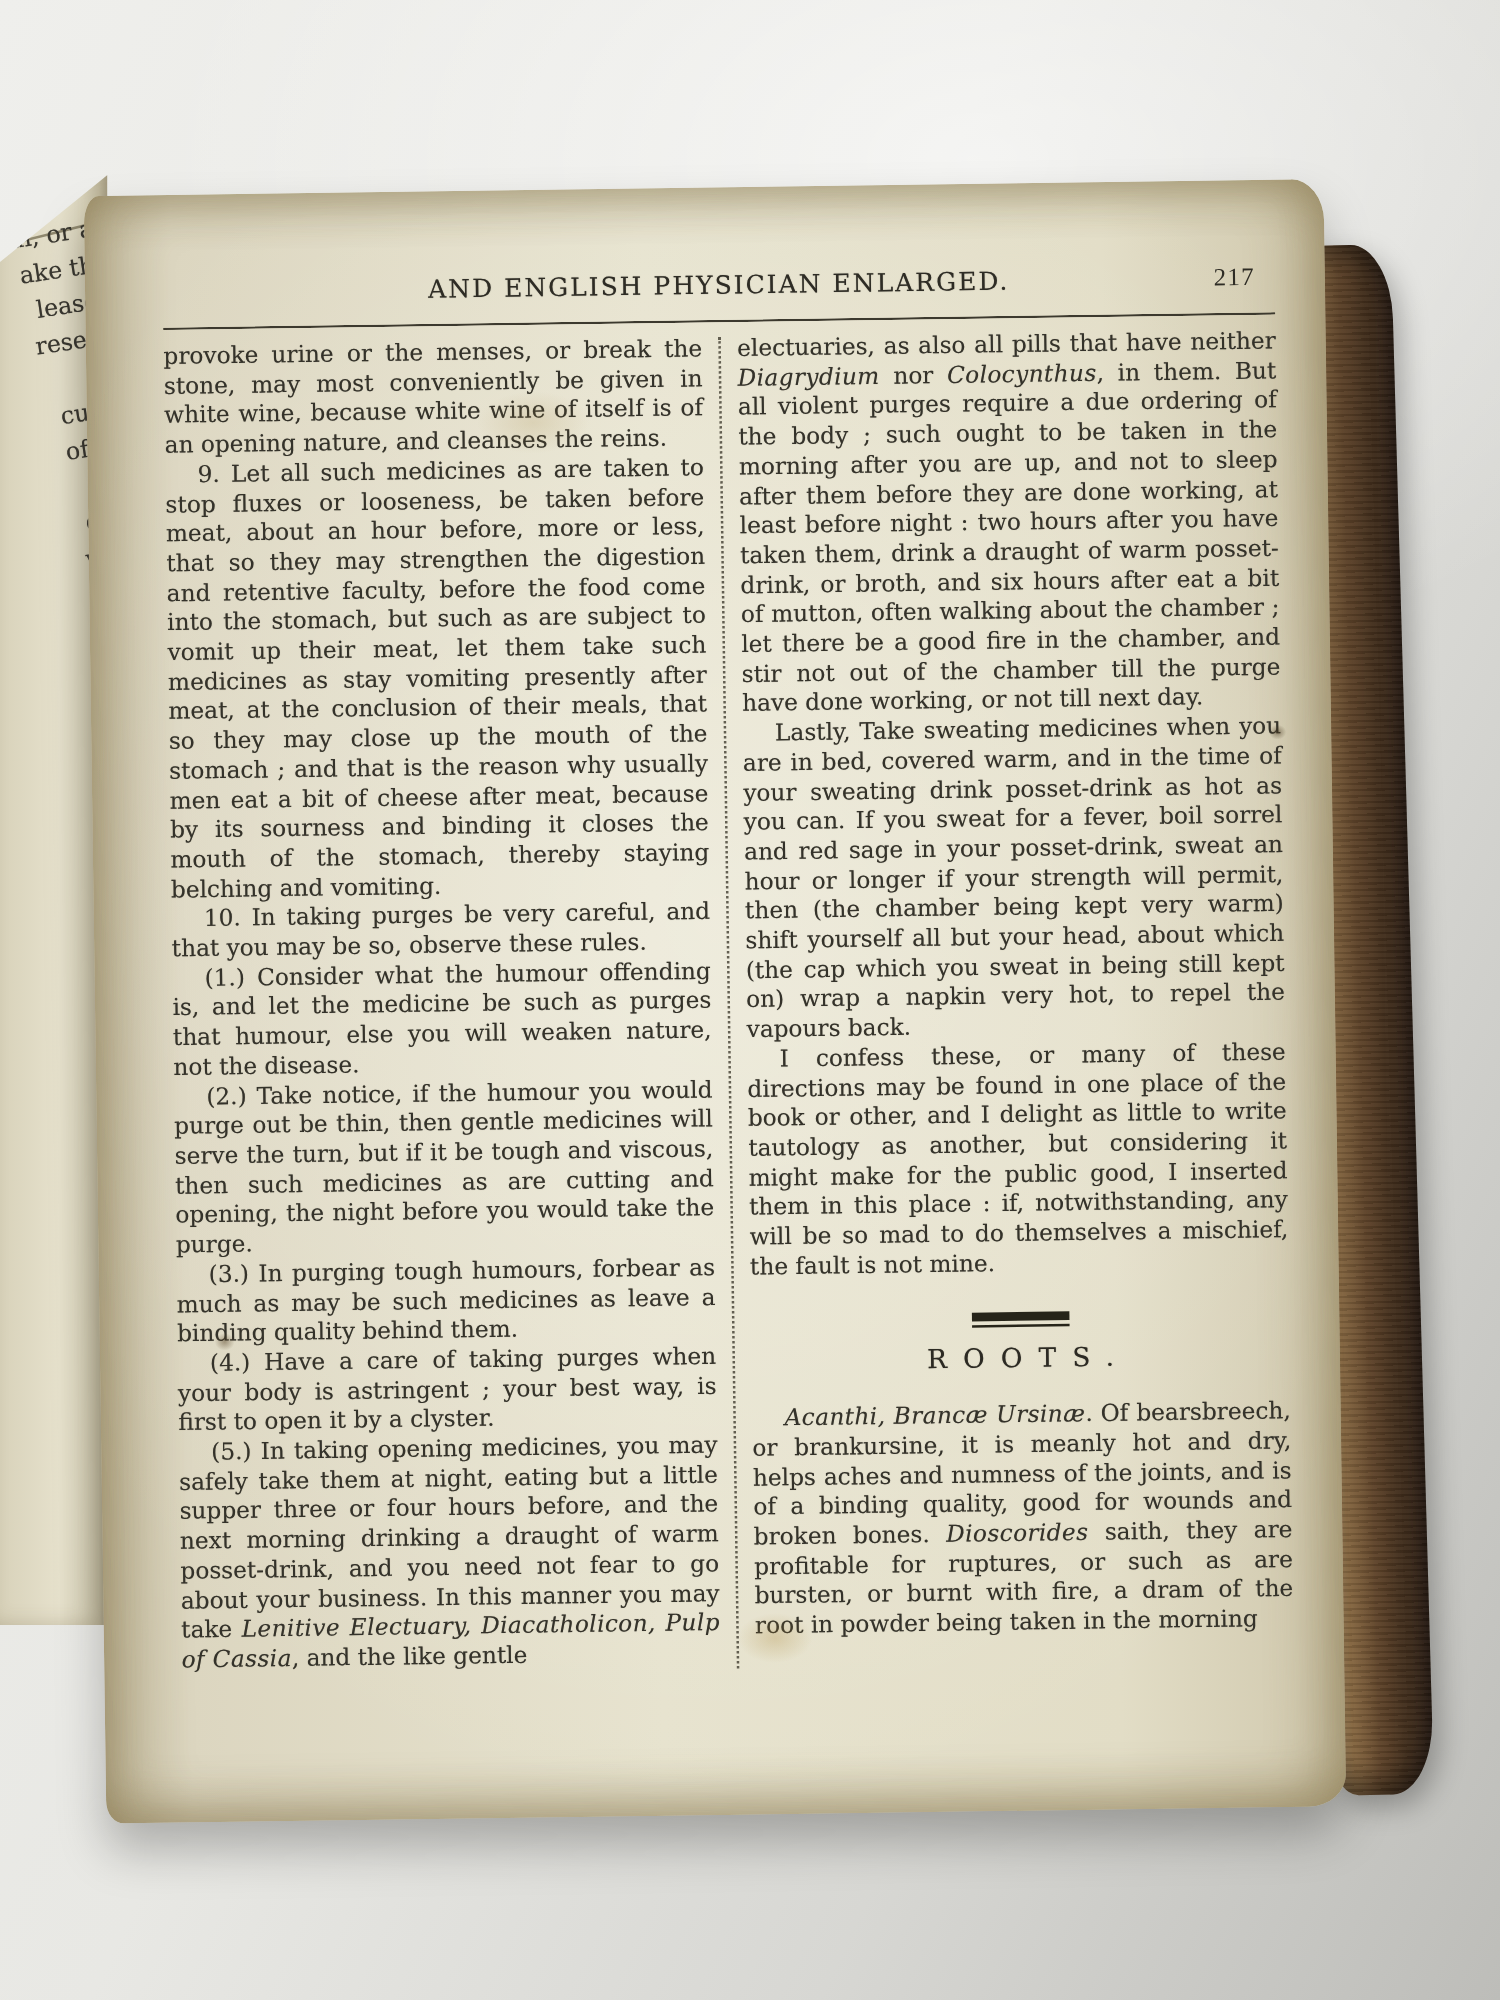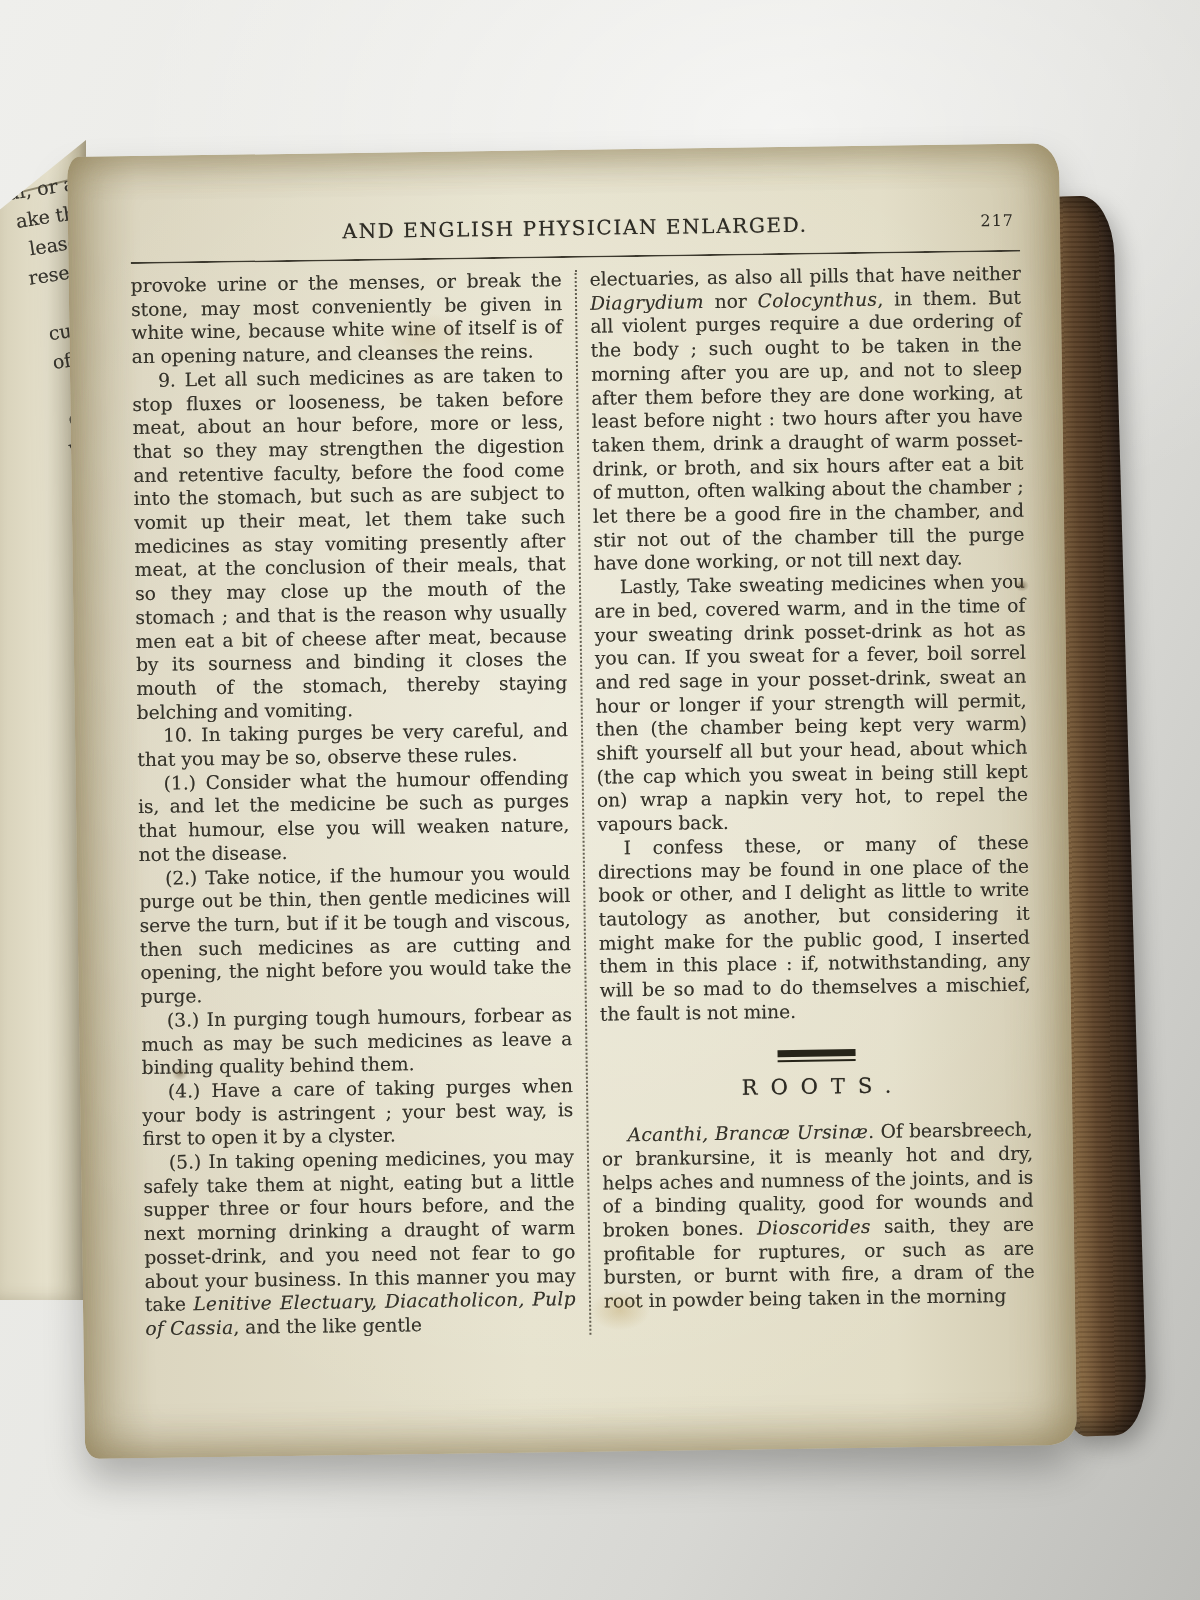--- a/index.html
+++ b/index.html
@@ -60,21 +60,21 @@
       inset 28px 0 44px rgba(120,100,55,.22),
       inset -24px 0 40px rgba(120,100,55,.28),
       0 22px 38px rgba(0,0,0,.25);
   }
   .page-inner{position:absolute;left:62px;right:40px;top:66px;bottom:30px;color:#33312a;}
   .header{position:relative;height:36px;}
   .running-title{
     text-align:center;font-size:20px;letter-spacing:1.6px;
     color:#2e2c25;text-shadow:0 0 .7px rgba(40,38,30,.6);
   }
-  .page-number{position:absolute;right:6px;top:1px;font-size:16px;letter-spacing:1px;color:#2e2c25;}
+  .page-number{position:absolute;right:16px;top:1px;font-size:20px;letter-spacing:1px;color:#2e2c25;font-family:Liberation Serif, serif;}
   .header-rule{height:0;border-top:2.5px solid #3c392e;margin:4px 0 10px 0;border-radius:2px;}
   .columns{display:flex;align-items:stretch;}
   .col{
     flex:1 1 0;min-width:0;
     font-size:18.6px;line-height:23.7px;text-align:justify;
     color:#34322a;text-shadow:0 0 .6px rgba(45,42,32,.45);
   }
   .col-divider{
     width:0;border-left:2.5px dotted #4b473a;margin:2px 13px 0 13px;opacity:.85;
   }

